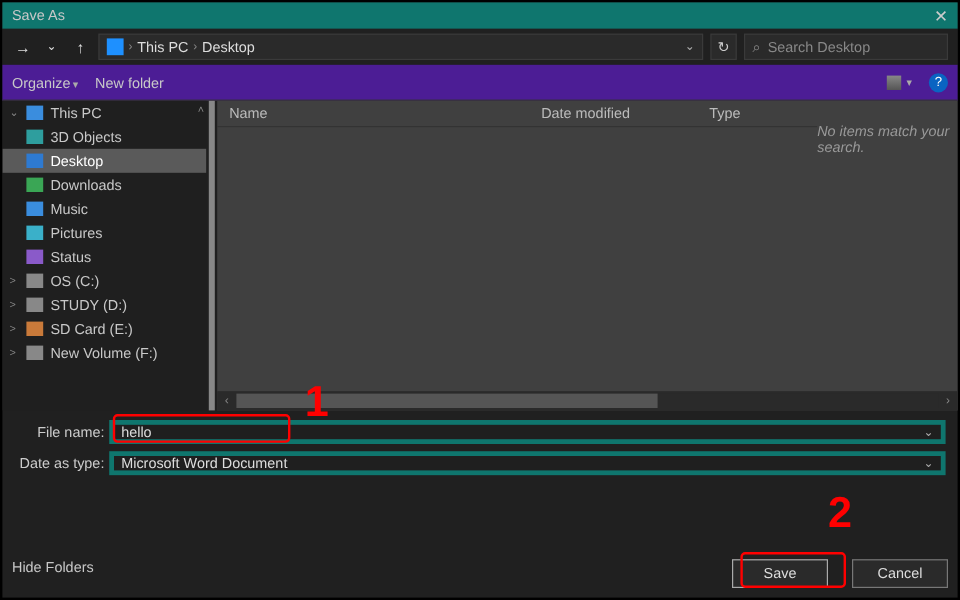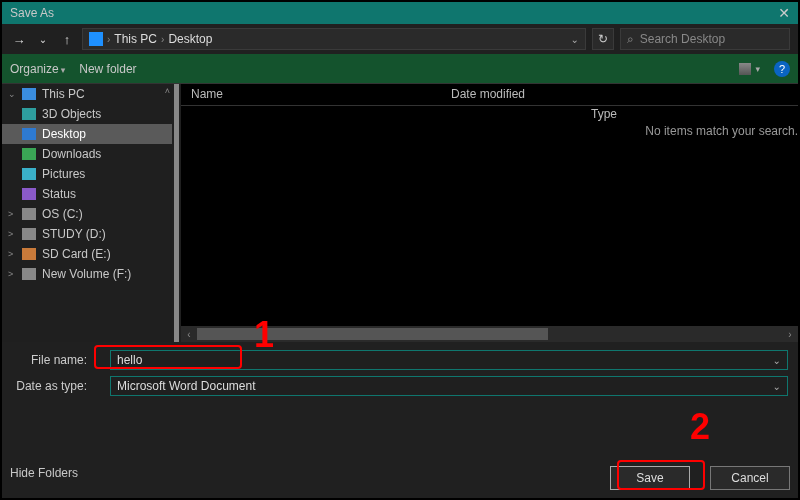--- a/index.html
+++ b/index.html
@@ -9,21 +9,21 @@
   .titlebar .close { font-size: 14px; color: #ccc; cursor: pointer; }
   .navbar { height: 30px; display: flex; align-items: center; gap: 6px; padding: 0 8px; font-size: 12px; background: #202020; }
   .nav-arrow, .nav-up { width: 18px; text-align: center; color: #ddd; cursor: pointer; font-size: 13px; }
   .addr { flex: 1; display: flex; align-items: center; gap: 4px; background: #2a2a2a; border: 1px solid #3a3a3a; height: 22px; padding: 0 6px; }
   .addr .pc-icon { width: 14px; height: 14px; background: #1e90ff; }
   .addr .crumb { color: #ddd; font-size: 12px; }
   .addr .sep { color: #888; font-size: 10px; }
   .addr .drop { margin-left: auto; color: #aaa; font-size: 10px; }
   .refresh { width: 22px; height: 22px; border: 1px solid #3a3a3a; background: #2a2a2a; display: flex; align-items: center; justify-content: center; color: #ccc; font-size: 12px; cursor: pointer; }
   .search { width: 170px; height: 22px; border: 1px solid #3a3a3a; background: #2a2a2a; display: flex; align-items: center; padding: 0 6px; gap: 6px; color: #888; font-size: 12px; }
-  .toolbar { height: 30px; display: flex; align-items: center; padding: 0 8px; font-size: 12px; gap: 14px; background: #14532d; border-bottom: 1px solid #333; }
+  .toolbar { height: 30px; display: flex; align-items: center; padding: 0 8px; font-size: 12px; gap: 14px; background: #4c1d95; border-bottom: 1px solid #333; }
   .toolbar .drop { color: #aaa; font-size: 9px; margin-left: 2px; }
   .toolbar .spacer { flex: 1; }
   .view-btn { display: flex; gap: 2px; align-items: center; }
   .view-btn .sq { width: 12px; height: 12px; background: linear-gradient(#888,#555); }
   .help { width: 16px; height: 16px; border-radius: 50%; background: #0a64c2; color: #fff; font-size: 11px; display: flex; align-items: center; justify-content: center; }
   .body { display: flex; height: 258px; position: relative; }
   .tree { width: 170px; background: #1f1f1f; font-size: 12px; position: relative; overflow: hidden; }
   .tree-scroll-up { position: absolute; right: 2px; top: 2px; font-size: 9px; color: #888; }
   .tree-item { display: flex; align-items: center; gap: 6px; height: 20px; padding: 0 6px; cursor: pointer; }
   .tree-item.selected { background: #5a5a5a; color: #fff; }
@@ -32,37 +32,37 @@
   .ico-pc { background: #3a8dde; }
   .ico-3d { background: #2e9e9e; }
   .ico-desk { background: #2e7ad1; }
   .ico-docs { background: #d9a94d; }
   .ico-down { background: #3aa655; }
   .ico-music { background: #3a8dde; }
   .ico-pics { background: #3ab0c9; }
   .ico-vid { background: #8a5ac9; }
   .ico-drive { background: #888; }
   .ico-sd { background: #c97a3a; }
-  .files { flex: 1; background: #000000; display: flex; flex-direction: column; position: relative; }
+  .files { flex: 1; background: #404040; display: flex; position: relative; }
   .cols { display: flex; height: 22px; border-bottom: 1px solid #333; font-size: 12px; color: #bbb; }
   .col { padding: 3px 10px; border-right: 1px solid transparent; cursor: pointer; }
   .col.name { width: 260px; }
   .col.status { width: 80px; }
   .col.date { width: 140px; }
-  .col.type { width: 100px; margin-top: 20px; }
-  .empty-msg { text-align: right; color: #999; font-size: 12px; padding-top: 18px; }
+  .col.type { width: 100px; }
+  .empty-msg { text-align: left; color: #999; font-size: 12px; padding-top: 18px; font-style: italic; }
   .hscroll { height: 16px; background: #2a2a2a; display: flex; align-items: center; position: absolute; bottom: 0; left: 0; right: 0; }
   .hscroll .arrow { width: 16px; text-align: center; color: #888; font-size: 10px; }
   .hscroll .track { flex: 1; height: 12px; background: #2a2a2a; position: relative; }
   .hscroll .thumb { position: absolute; left: 0; width: 60%; height: 12px; background: #555; }
   .splitter { width: 5px; background: #888; margin: 0 2px; height: 258px; }
   .form { padding: 8px 10px 0 10px; font-size: 12px; }
-  .form-row { display: flex; align-items: center; margin-bottom: 6px; gap: 23px; }
+  .form-row { display: flex; align-items: center; margin-bottom: 6px; gap: 4px; }
   .form-row label { width: 75px; text-align: right; color: #ccc; }
-  .form-row .field { flex: 1; background: #1f1f1f; border: 1px solid #0f766e; height: 20px; color: #ddd; padding: 0 6px; font-size: 12px; display: flex; align-items: center; justify-content: space-between; }
+  .form-row .field { flex: 1; background: #1f1f1f; border: 4px solid #0f766e; height: 20px; color: #ddd; padding: 0 6px; font-size: 12px; display: flex; align-items: center; justify-content: space-between; }
   .form-row .field .dd { color: #aaa; font-size: 10px; }
   .bottom { position: absolute; bottom: 8px; left: 8px; right: 8px; display: flex; align-items: flex-start; font-size: 12px; }
   .bottom .spacer { flex: 1; }
   .btn { width: 80px; height: 24px; background: #2a2a2a; border: 1px solid #777; color: #ddd; font-size: 12px; display: flex; align-items: center; justify-content: center; margin-left: 20px; cursor: pointer; }
   .btn.primary { border: 1px solid #aaa; }
   .anno { position: absolute; color: #ff0000; font-weight: bold; font-size: 36px; font-family: Arial; pointer-events: none; }
   .anno-box { position: absolute; border: 2px solid #ff0000; border-radius: 4px; pointer-events: none; }
 </style>
 </head>
 <body>
@@ -122,20 +122,25 @@
           <span class="ico ico-desk"></span>
           <span>Desktop</span>
         </div>
         <div class="tree-item">
           <span class="exp"></span>
           <span class="ico ico-down"></span>
           <span>Downloads</span>
         </div>
         <div class="tree-item">
           <span class="exp"></span>
+          <span class="ico ico-music"></span>
+          <span>Music</span>
+        </div>
+        <div class="tree-item">
+          <span class="exp"></span>
           <span class="ico ico-pics"></span>
           <span>Pictures</span>
         </div>
         <div class="tree-item">
           <span class="exp"></span>
           <span class="ico ico-vid"></span>
           <span>Status</span>
         </div>
         <div class="tree-item">
           <span class="exp">&gt;</span>

